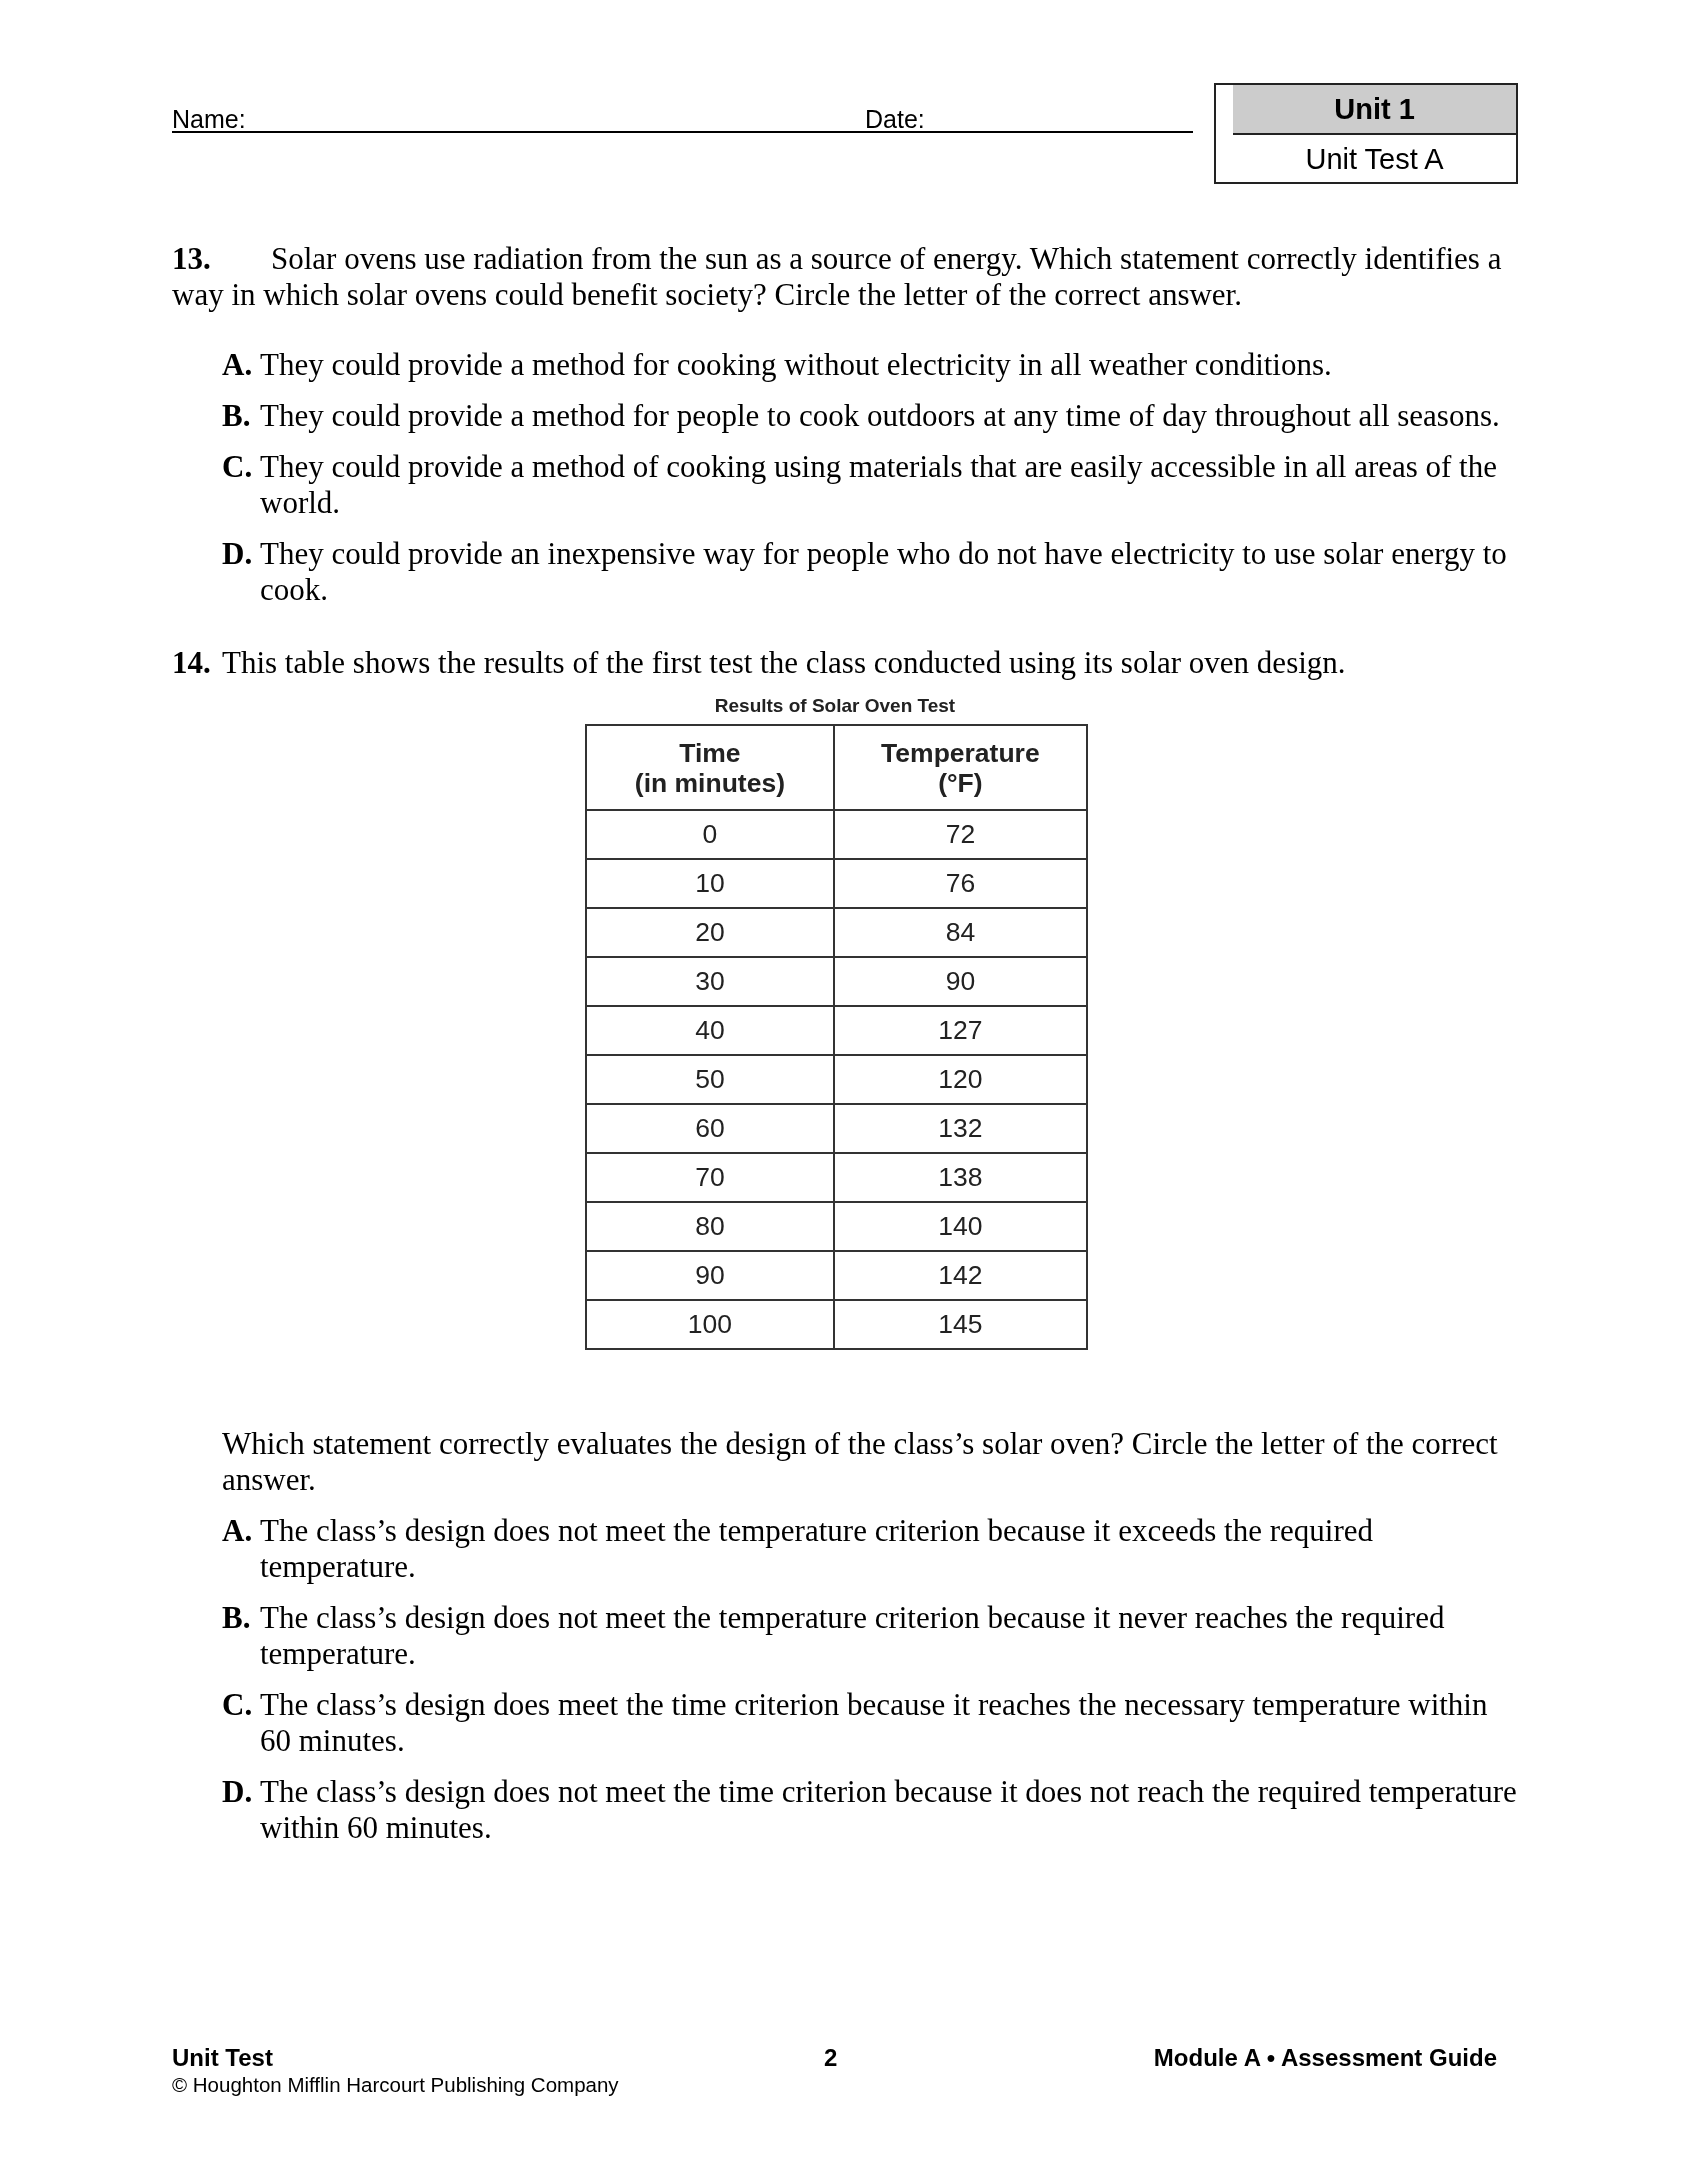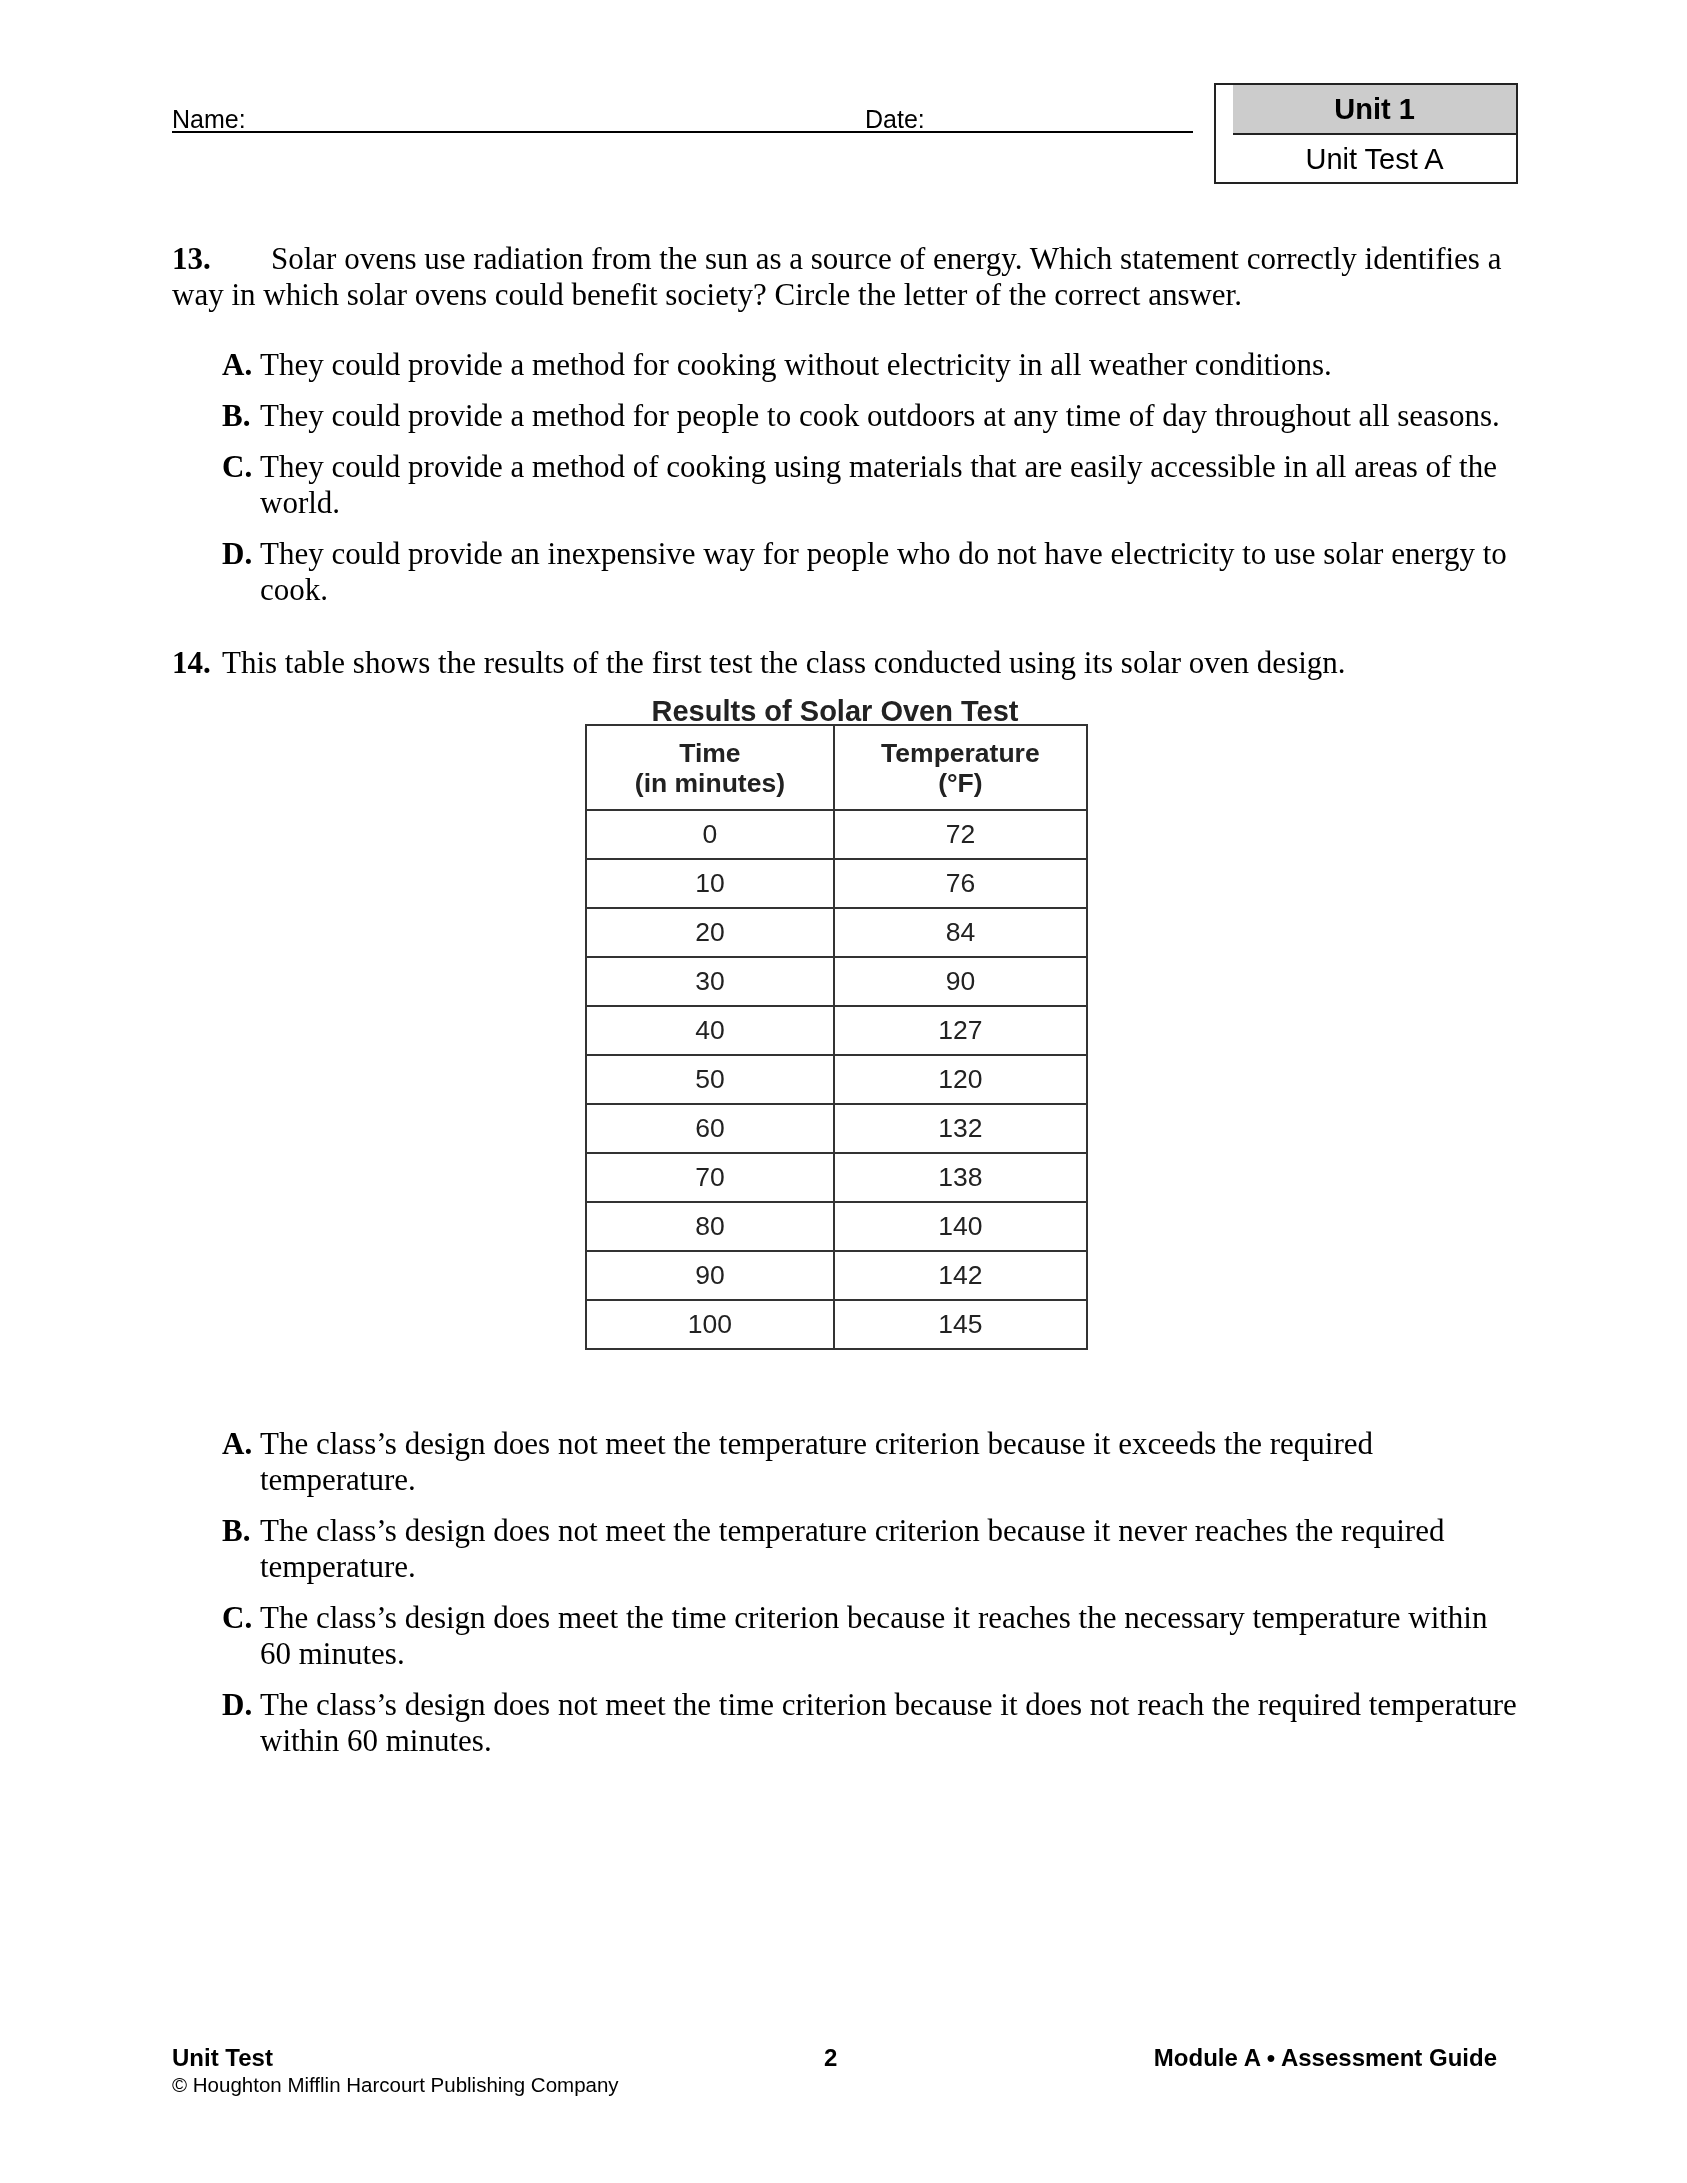--- a/index.html
+++ b/index.html
@@ -21,21 +21,21 @@
   .q13 { left: 172px; top: 241px; width: 1330px; }
   .qnum { font-weight: bold; }
   .q13 .qnum { display: inline-block; width: 99px; }
   .choices { left: 222px; width: 1297px; }
   .choice { position: relative; padding-left: 38px; margin: 0; }
   .choice .letter { position: absolute; left: 0; top: 0; font-weight: bold; }
   .q14 { left: 172px; top: 645px; width: 1323px; }
   .q14 .qnum { display: inline-block; width: 50px; }
 
   
-  .tbl-title { left: 585px; width: 500px; top: 695px; text-align: center; font-size: 29px; font-weight: bold; color: #222; }
+  .tbl-title { left: 585px; width: 500px; top: 695px; text-align: center; font-size: 19px; font-weight: bold; color: #222; }
   table.results { position: absolute; left: 585px; top: 724px; width: 503px; border-collapse: collapse; font-family: "Liberation Sans", sans-serif; color: #222; }
   table.results th, table.results td { border: 2.6px solid #333; text-align: center; padding: 0; }
   table.results th { height: 83px; font-size: 26.5px; line-height: 30px; font-weight: bold; }
   table.results td { height: 47px; font-size: 26.5px; }
   table.results col.c1 { width: 249px; }
   table.results col.c2 { width: 254px; }
 
   .q14b { left: 222px; top: 1426px; width: 1297px; }
 
   
@@ -140,20 +140,21 @@
         <td>142</td>
       </tr>
       <tr>
         <td>100</td>
         <td>145</td>
       </tr>
     </tbody>
 </table>
 
 <div class="abs serif q q14b">
+  <p style="margin:0 0 15px 0;">Which statement correctly evaluates the design of the class’s solar oven? Circle the letter of the correct answer.</p>
   <p class="choice" style="margin-bottom:15px;">
     <span class="letter">A.</span><span>The class’s design does not meet the temperature criterion because it exceeds the required temperature.</span>
   </p>
   <p class="choice" style="margin-bottom:15px;">
     <span class="letter">B.</span><span>The class’s design does not meet the temperature criterion because it never reaches the required temperature.</span>
   </p>
   <p class="choice" style="margin-bottom:15px;">
     <span class="letter">C.</span><span>The class’s design does meet the time criterion because it reaches the necessary temperature within 60 minutes.</span>
   </p>
   <p class="choice">

